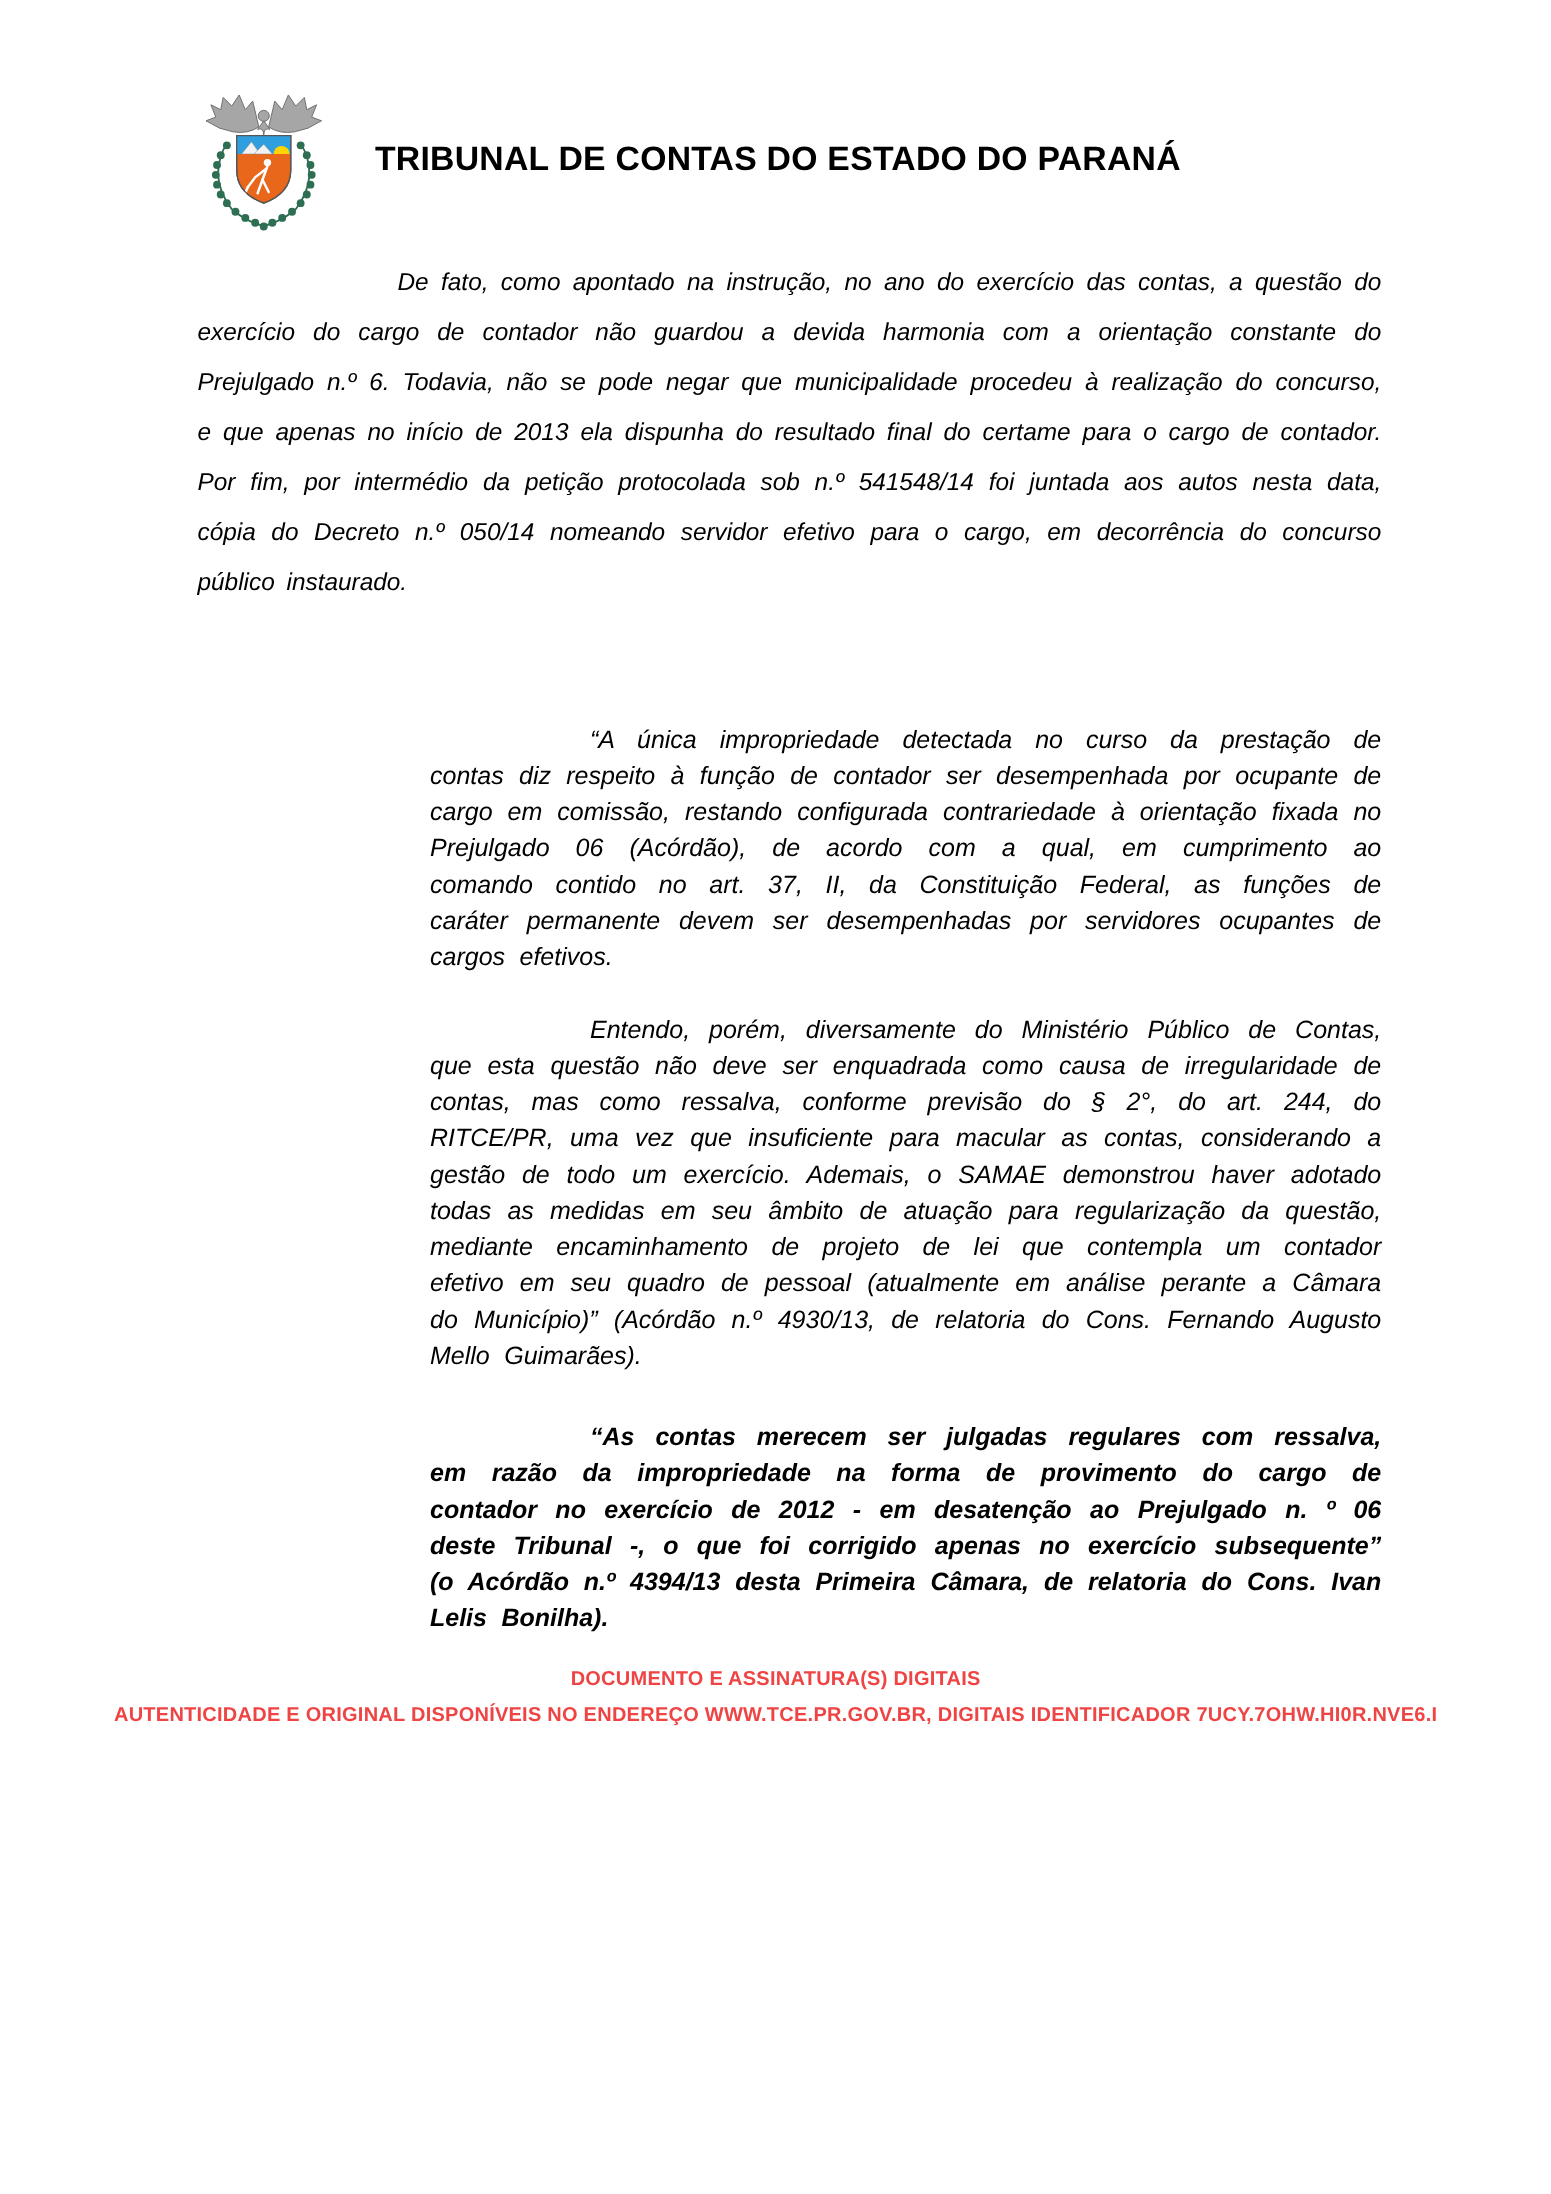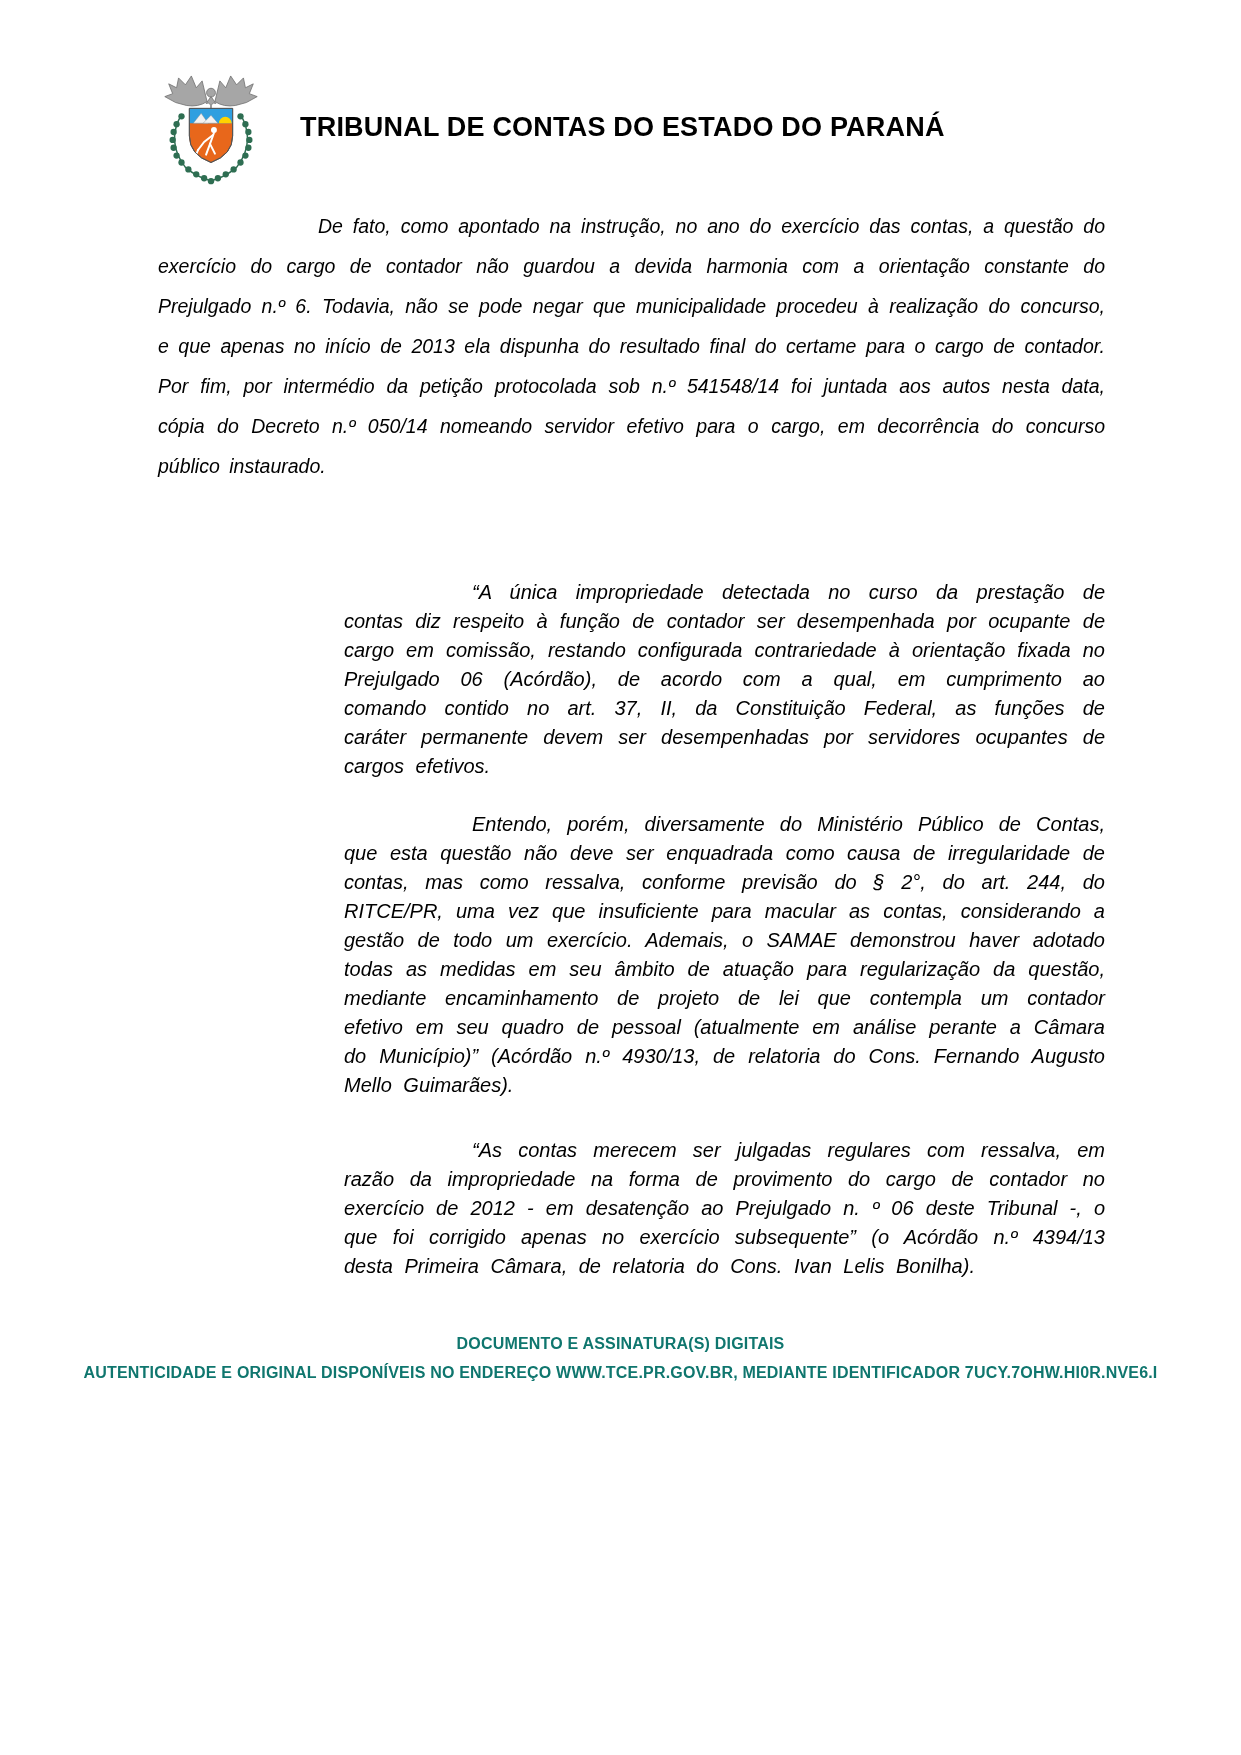--- a/index.html
+++ b/index.html
@@ -52,28 +52,28 @@
   .quote-block .quote-par {
     margin: 0 0 29px 0;
     font-size: 20px;
     line-height: 29px;
     text-align: justify;
     text-indent: 128px;
     word-spacing: 6px;
   }
   .quote-block .quote-par:last-child { margin-bottom: 0; }
   .qb1 { margin-top: 92px; }
-  .qb2 { margin-top: 36px; }
+  .qb2 { margin-top: 36px; font-weight: bold; }
   .doc-footer {
     position: absolute;
     left: 0;
     right: 0;
     bottom: 8px;
     text-align: center;
-    color: #0f766e;
+    color: #ef4444;
     font-weight: bold;
     font-size: 16px;
     line-height: 29px;
     letter-spacing: 0.2px;
   }
 </style>
 </head>
 <body>
 
 <div class="page">
@@ -146,16 +146,16 @@
       <p class="quote-par">Entendo, porém, diversamente do Ministério Público de Contas, que esta questão não deve ser enquadrada como causa de irregularidade de contas, mas como ressalva, conforme previsão do § 2°, do art. 244, do RITCE/PR, uma vez que insuficiente para macular as contas, considerando a gestão de todo um exercício. Ademais, o SAMAE demonstrou haver adotado todas as medidas em seu âmbito de atuação para regularização da questão, mediante encaminhamento de projeto de lei que contempla um contador efetivo em seu quadro de pessoal (atualmente em análise perante a Câmara do Município)” (Acórdão n.º 4930/13, de relatoria do Cons. Fernando Augusto Mello Guimarães).</p>
     </div>
 
     <div class="quote-block qb2">
       <p class="quote-par">“As contas merecem ser julgadas regulares com ressalva, em razão da impropriedade na forma de provimento do cargo de contador no exercício de 2012 - em desatenção ao Prejulgado n. º 06 deste Tribunal -, o que foi corrigido apenas no exercício subsequente” (o Acórdão n.º 4394/13 desta Primeira Câmara, de relatoria do Cons. Ivan Lelis Bonilha).</p>
     </div>
   </main>
 
   <footer class="doc-footer">
     <div>DOCUMENTO E ASSINATURA(S) DIGITAIS</div>
-    <div>AUTENTICIDADE E ORIGINAL DISPONÍVEIS NO ENDEREÇO WWW.TCE.PR.GOV.BR, MEDIANTE IDENTIFICADOR 7UCY.7OHW.HI0R.NVE6.I</div>
+    <div>AUTENTICIDADE E ORIGINAL DISPONÍVEIS NO ENDEREÇO WWW.TCE.PR.GOV.BR, DIGITAIS IDENTIFICADOR 7UCY.7OHW.HI0R.NVE6.I</div>
   </footer>
 
 </div>
 
 </body></html>

